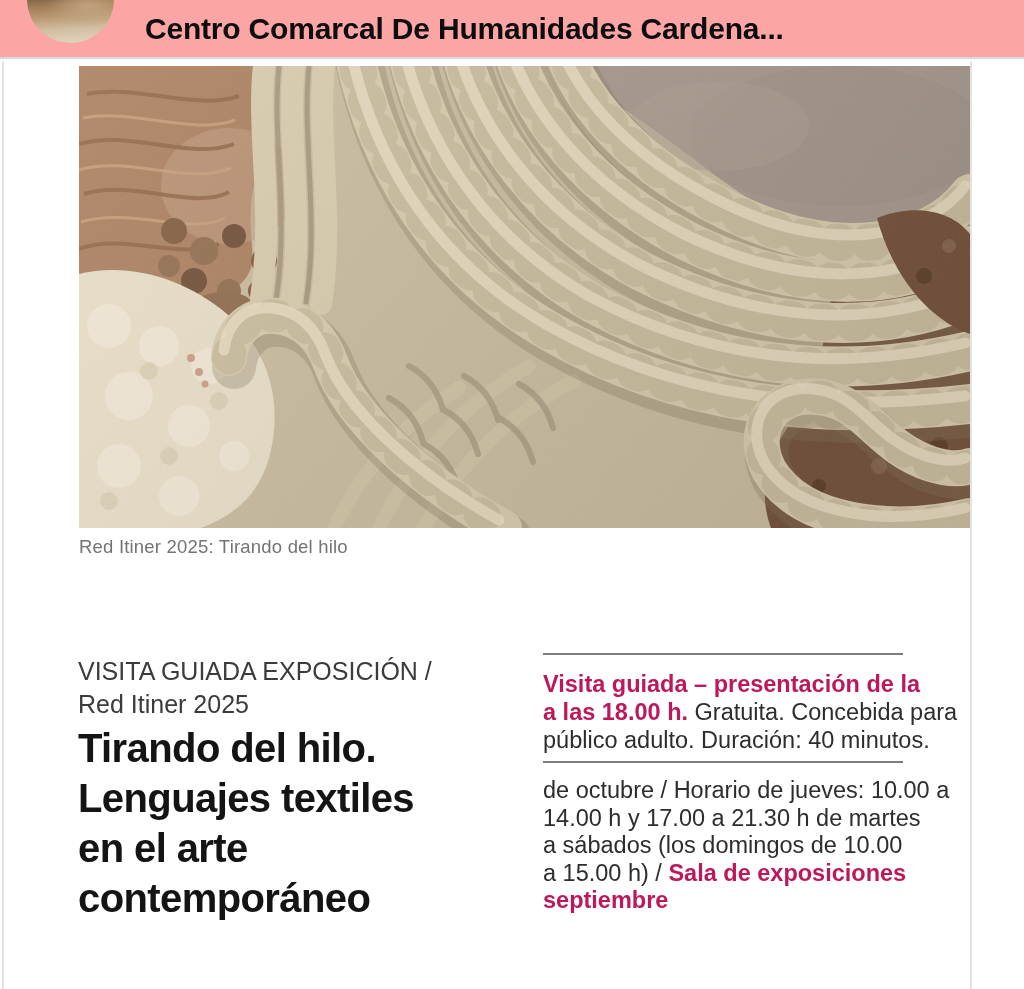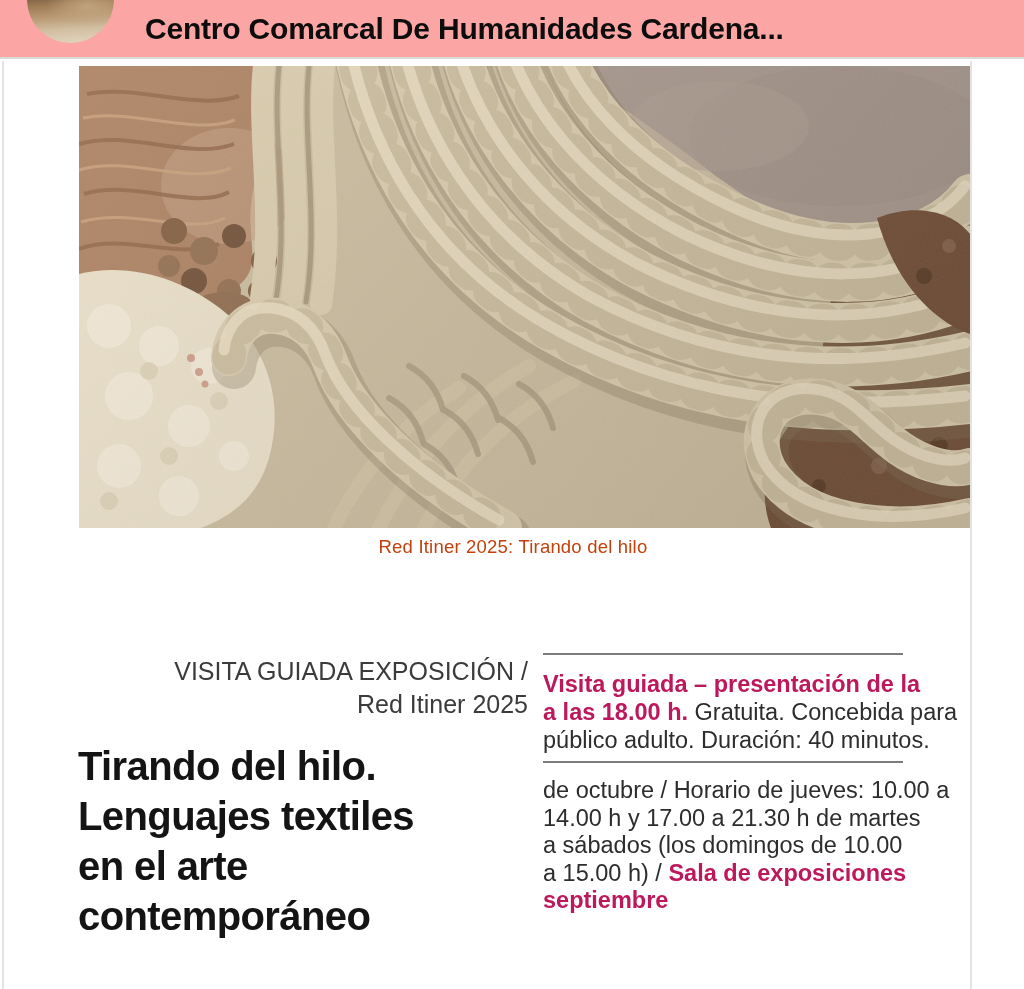--- a/index.html
+++ b/index.html
@@ -46,29 +46,29 @@
   .t-sh { stroke:#7e7157; stroke-width:48; opacity:.32; transform:translate(5px,9px); }
   .t-m  { stroke:#d7caac; stroke-width:40; }
   .t-d  { stroke:#b3a483; stroke-width:37; stroke-dasharray:5 28; opacity:.38; }
   .t-h  { stroke:#ece2c7; stroke-width:11; opacity:.75; transform:translate(-5px,-8px); }
   .tube.thin .t-sh { stroke-width:44; }
   .tube.thin .t-m  { stroke-width:36; }
   .tube.thin .t-d  { stroke-width:33; }
 
   
   .caption {
-    position:absolute; left:86px; top:536px; width:854px;
-    text-align:center; font-size:18.5px; color:#c2410c; letter-spacing:.2px;
+    position:absolute; left:79px; top:536px; width:854px;
+    text-align:left; font-size:18.5px; color:#737373; letter-spacing:.2px;
   }
 
   
   .left-col { position:absolute; left:78px; top:655px; width:450px; }
-  .eyebrow { font-size:25px; line-height:33px; color:#3b3b3b; white-space:nowrap;text-align:right; }
+  .eyebrow { font-size:25px; line-height:33px; color:#3b3b3b; white-space:nowrap; }
   .big-title {
-    margin-top:20px; font-size:40px; line-height:50px; font-weight:700;
+    margin-top:2px; font-size:40px; line-height:50px; font-weight:700;
     color:#141414; letter-spacing:-0.6px; white-space:nowrap;
   }
 
   
   .right-col { position:absolute; left:543px; top:653px; width:400px; }
   .rule { width:360px; height:2px; background:#7d7d7d; border:0; }
   .rule.first  { margin-bottom:15px; }
   .rule.second { margin-top:7px; margin-bottom:14px; }
   .info p { font-size:23.5px; color:#2d2d2d; white-space:nowrap; }
   .block1 p { line-height:28px; }

